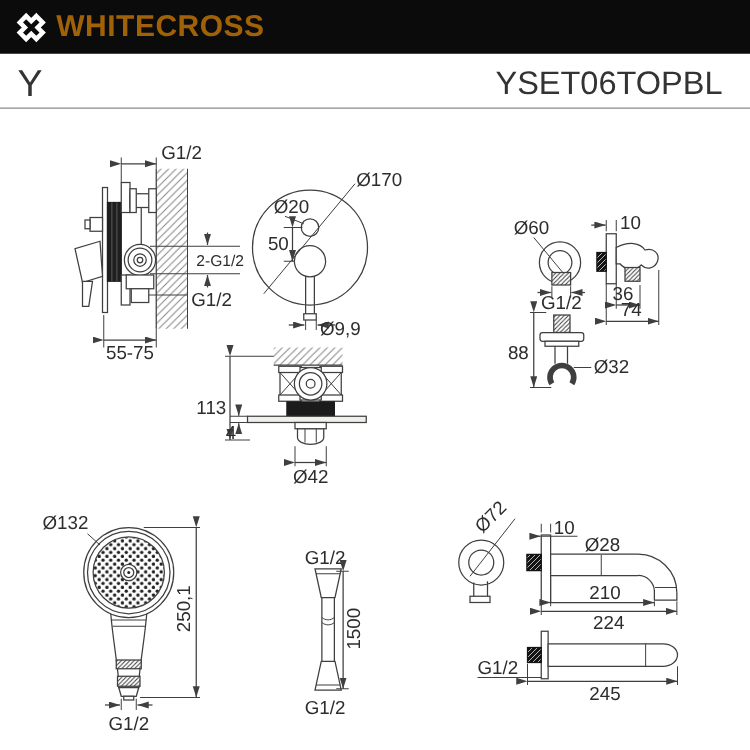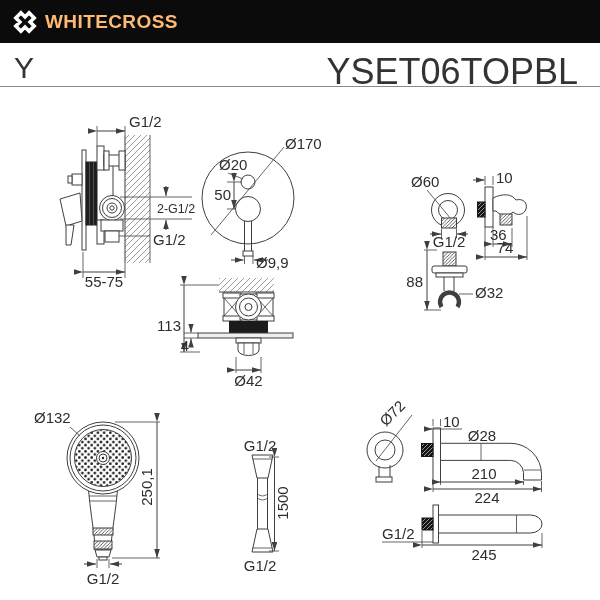--- a/index.html
+++ b/index.html
@@ -1,22 +1,22 @@
 <!DOCTYPE html>
 <html><head>
 <meta charset="utf-8">
 <style>
   html,body{margin:0;padding:0;background:#fff;width:600px;height:600px;overflow:hidden;}
   #page{position:relative;width:600px;height:600px;font-family:"Liberation Sans",sans-serif;}
   #topbar{position:absolute;left:0;top:0;width:600px;height:43px;background:#0b0b0b;display:flex;align-items:center;}
-  #topbar .brand{color:#fdba74;font-size:19px;font-weight:700;letter-spacing:.4px;margin-left:5px;}
+  #topbar .brand{color:#a16207;font-size:24px;font-weight:700;letter-spacing:.4px;margin-left:5px;}
   #logo{margin-left:10px;}
   #titlerow{position:absolute;left:0;top:43px;width:600px;height:44px;border-bottom:1px solid #8a8a8a;box-sizing:border-box;}
   #series{position:absolute;left:14px;top:8px;font-size:30px;color:#333;}
-  #model{position:absolute;right:22px;top:8px;font-size:36px;color:#333;}
+  #model{position:absolute;right:22px;top:8px;font-size:26px;color:#333;}
   svg text{font-family:"Liberation Sans",sans-serif;fill:#2d2d2d;}
   .d{font-size:15px;}
   .ds{font-size:12.5px;}
   .ln{stroke:#3f3f3f;stroke-width:1;fill:none;}
   .lw{stroke:#3f3f3f;stroke-width:1;fill:#fff;}
   .lt{stroke:#3f3f3f;stroke-width:.8;fill:none;}
 </style>
 </head>
 <body>
 

